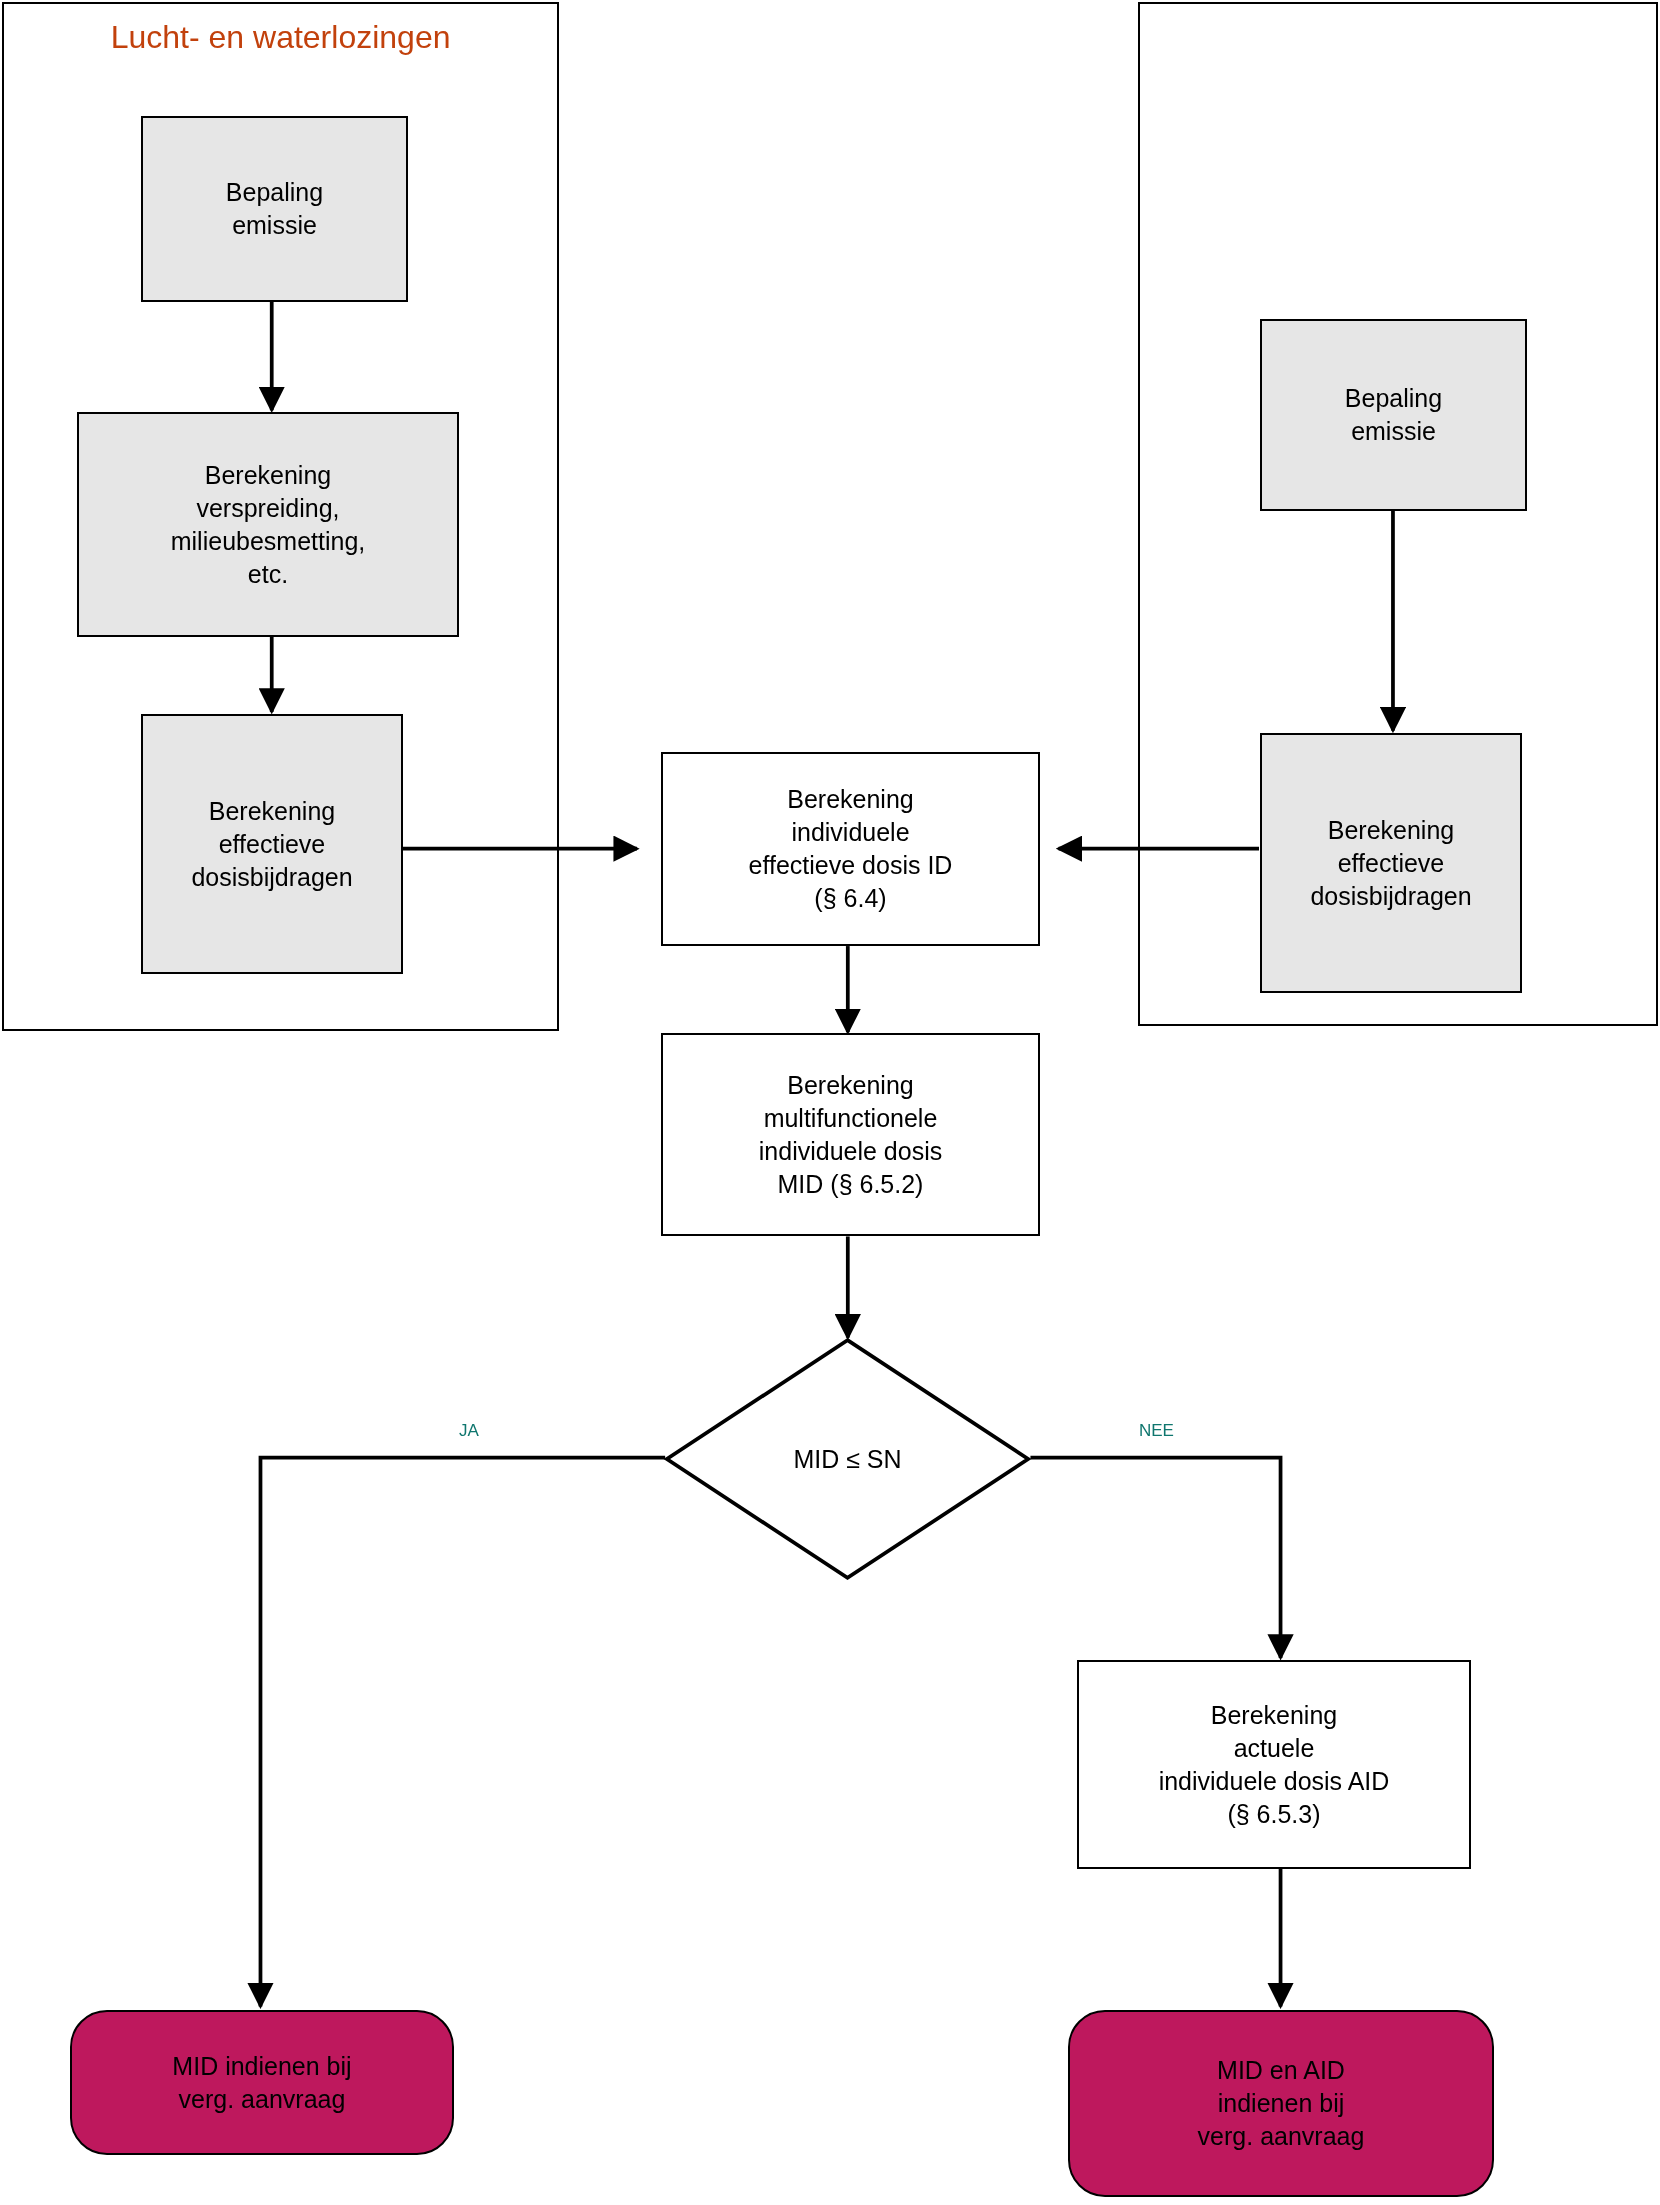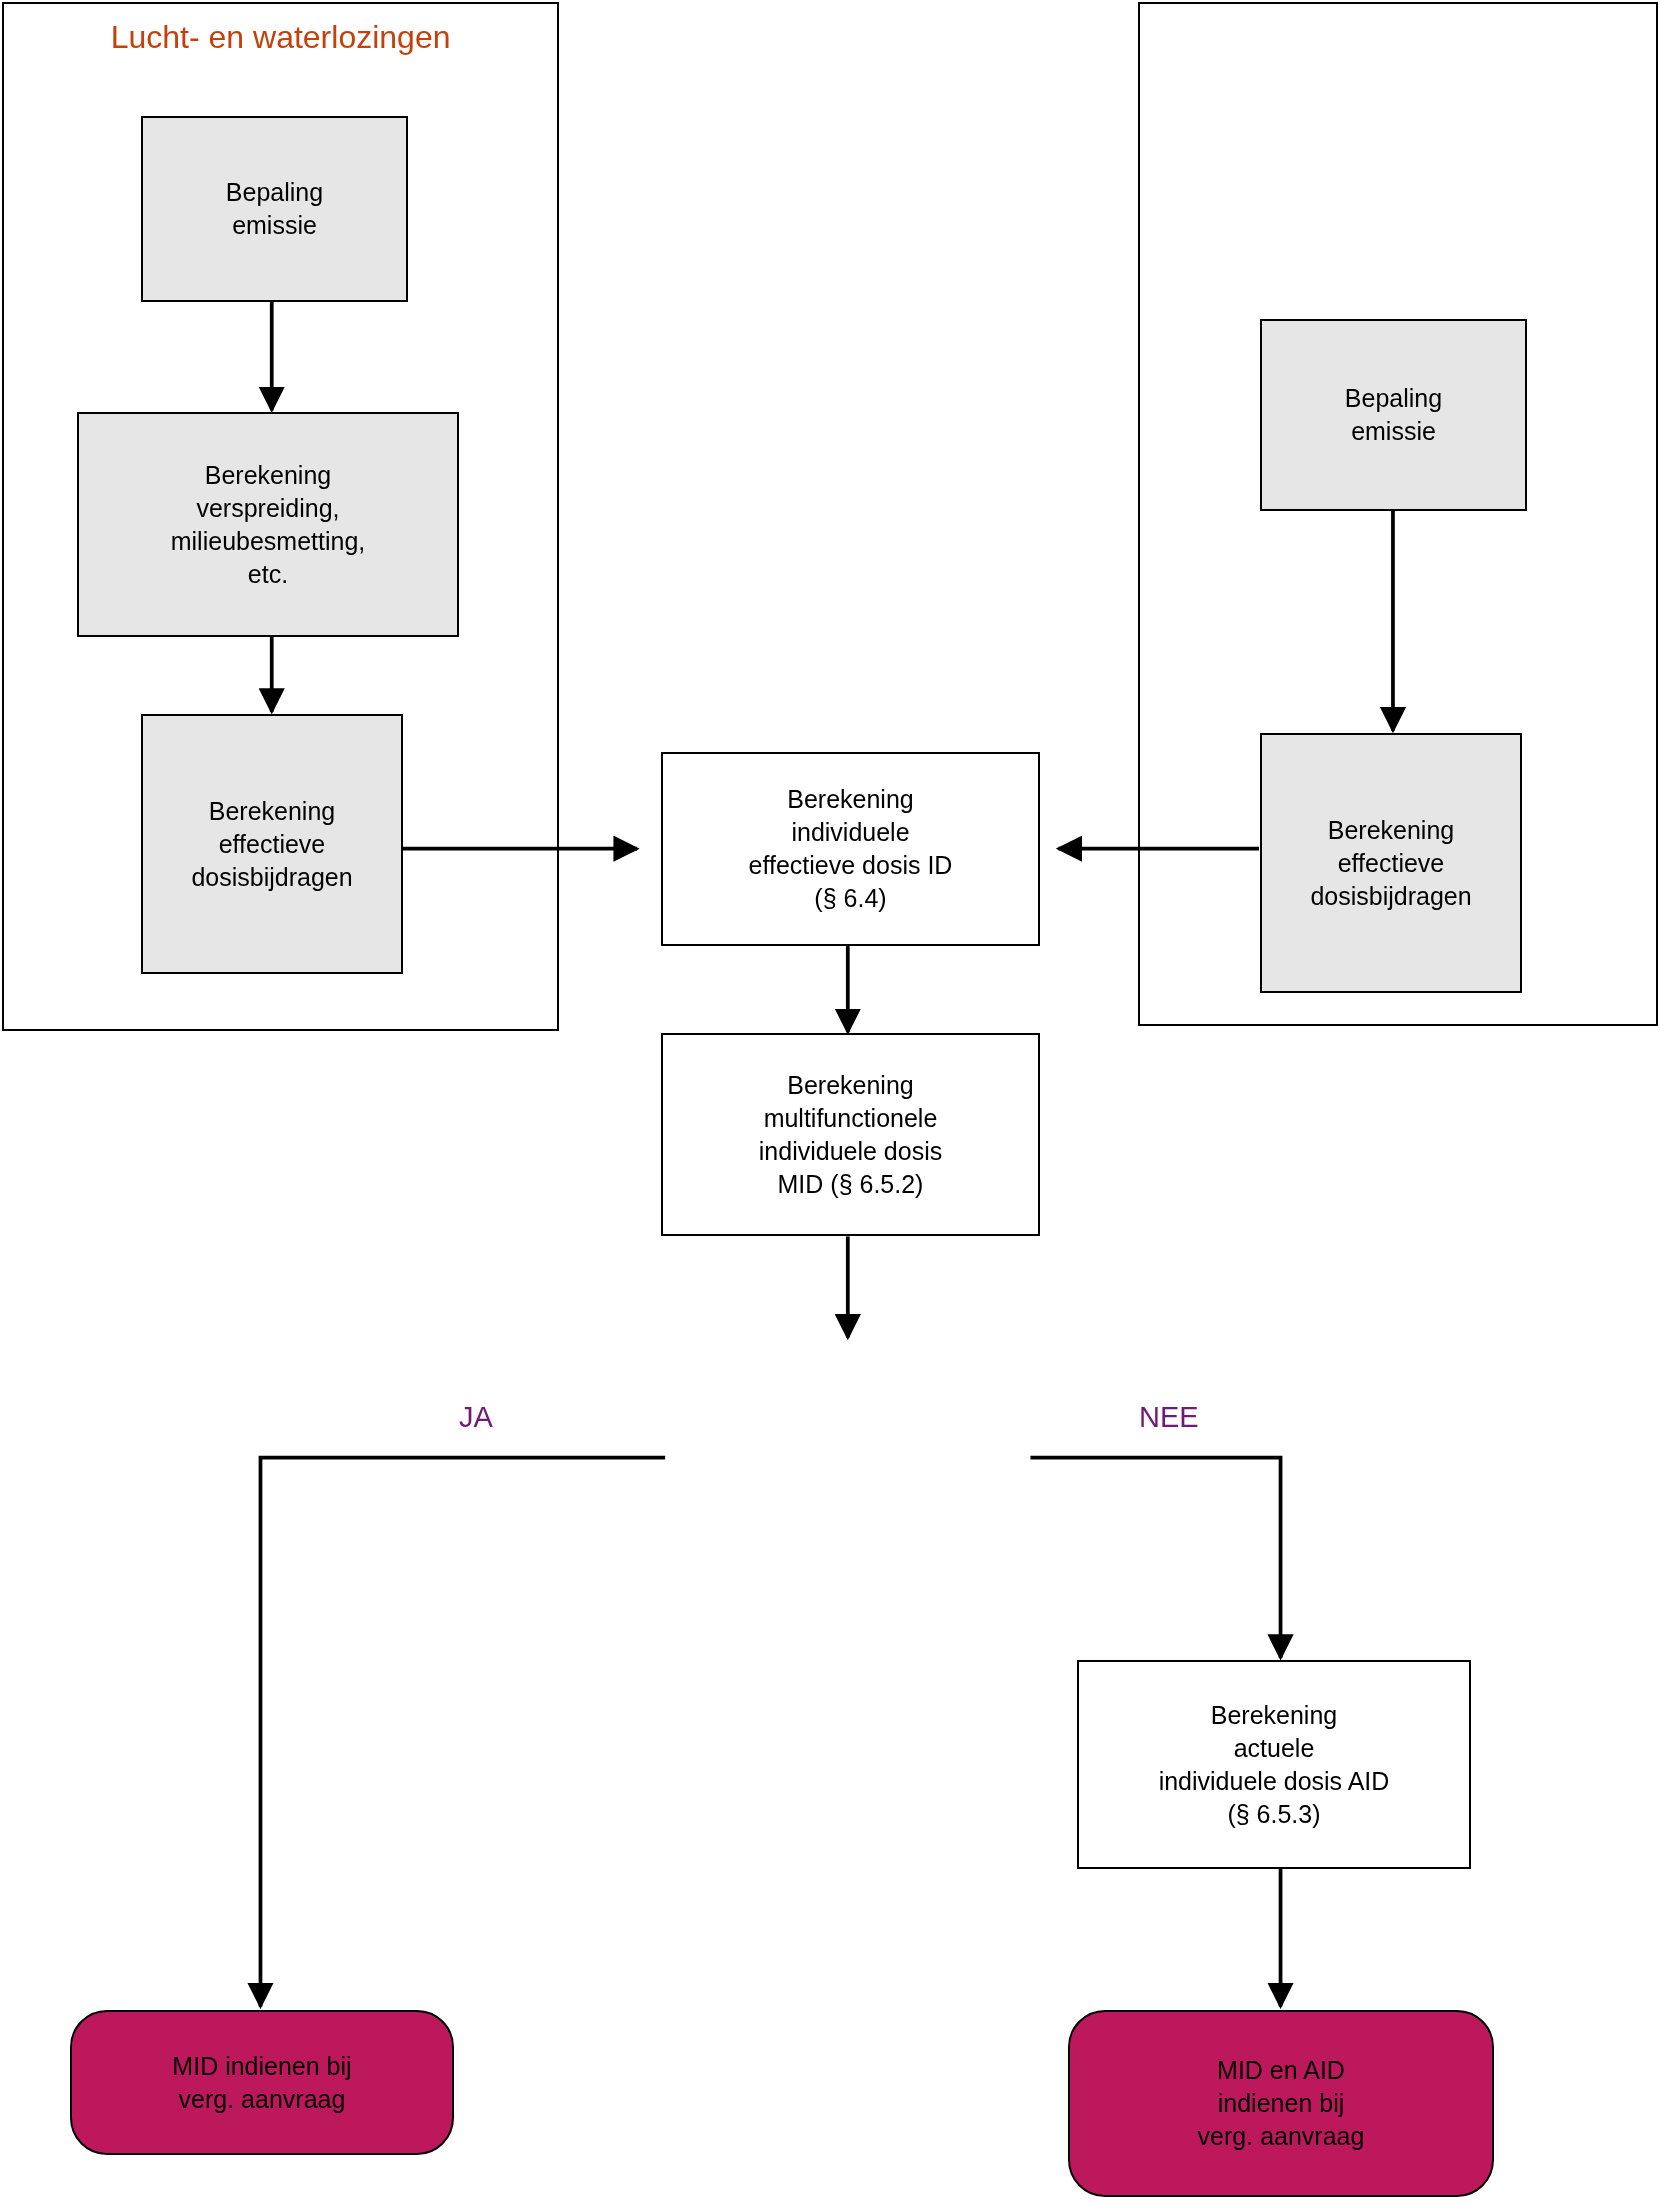--- a/index.html
+++ b/index.html
@@ -67,23 +67,24 @@
     position: absolute;
     width: 100%;
     top: 50%;
     transform: translateY(-50%);
     text-align: center;
     font-size: 25px;
     color: #000000;
   }
   .edge-label {
     position: absolute;
-    font-size: 29px;
-    color: #701a75;
+    font-size: 17px;
+    color: #0f766e;
     white-space: nowrap;
+    margin-top: 20px;
   }
   #edges {
     position: absolute;
     top: 0;
     left: 0;
     width: 1660px;
     height: 2205px;
   }
 </style>
 </head>
@@ -148,20 +149,26 @@
   <div class="node plain" style="left:661px; top:752px; width:379px; height:194px;">Berekening
 individuele
 effectieve dosis ID
 (§ 6.4)</div>
 
   <div class="node plain" style="left:661px; top:1033px; width:379px; height:203px;">Berekening
 multifunctionele
 individuele dosis
 MID (§ 6.5.2)</div>
 
+  <div class="diamond-wrap" style="left:665px; top:1338px; width:365px; height:242px;">
+    <svg width="365" height="242" viewBox="0 0 390 258" xmlns="http://www.w3.org/2000/svg">
+      <polygon points="195,2 388,129 195,256 2,129" fill="#ffffff" stroke="#000000" stroke-width="4"></polygon>
+    </svg>
+    <div class="diamond-label">MID ≤ SN</div>
+  </div>
 
   <div class="edge-label" style="left:459px; top:1401px;">JA</div>
   <div class="edge-label" style="left:1139px; top:1401px;">NEE</div>
 
   <div class="node plain" style="left:1077px; top:1660px; width:394px; height:209px;">Berekening
 actuele
 individuele dosis AID
 (§ 6.5.3)</div>
 
   <div class="node terminator" style="left:70px; top:2010px; width:384px; height:145px;">MID indienen bij

